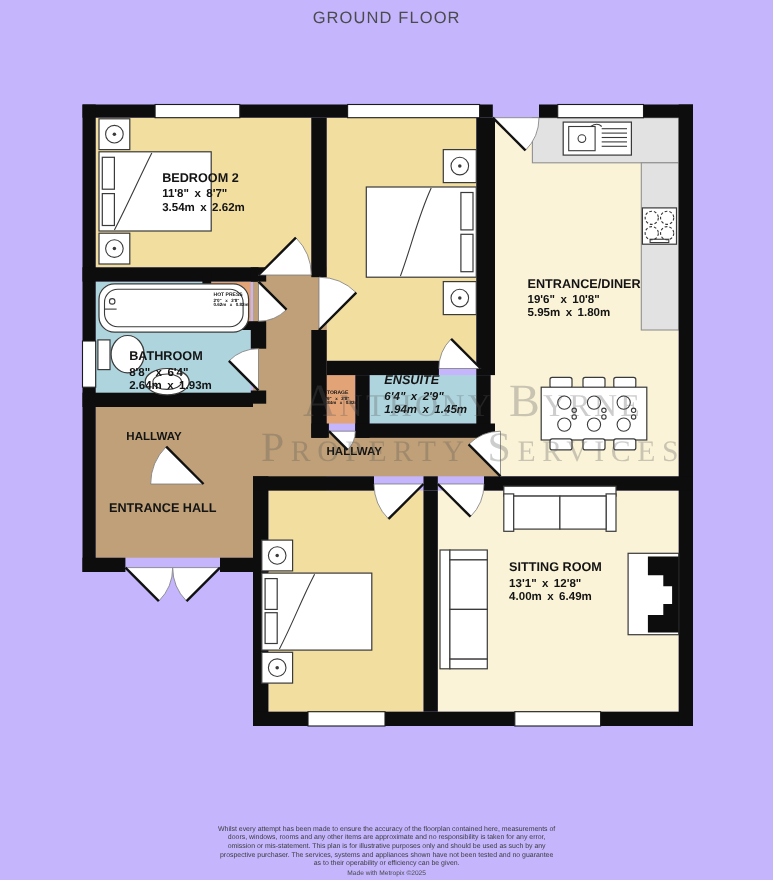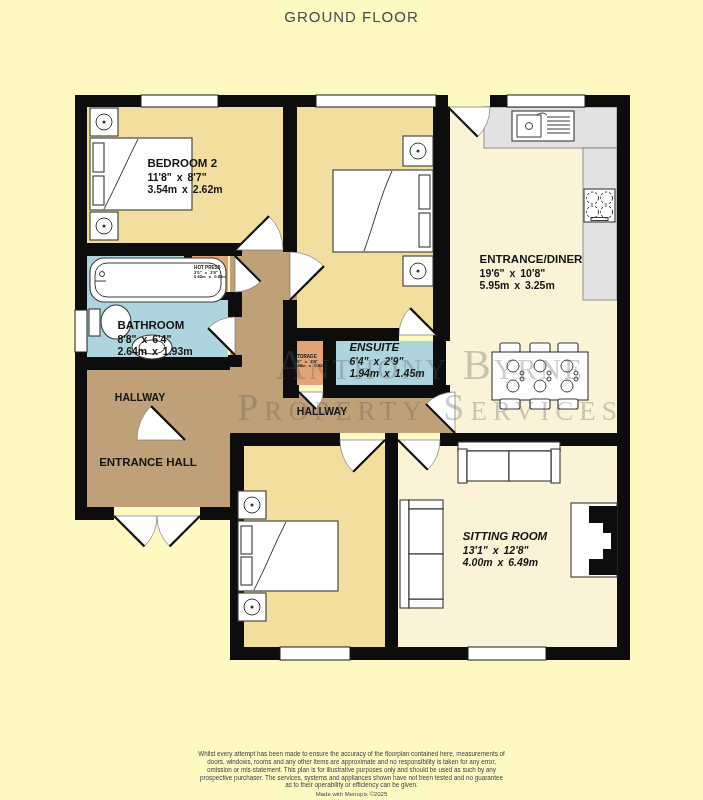--- a/index.html
+++ b/index.html
@@ -1,18 +1,18 @@
 <!DOCTYPE html>
 <html style="--c-bedroom: #f2dfa0; --c-living: #faf3d8; --c-hall: #bfa078; --c-bath: #aed4dd; --c-closet: #e2a377; --c-wall: #0d0d0d; --c-counter: #e2e2e2;"><head>
 <meta charset="utf-8">
 <style>
   html,body { margin:0; padding:0; background:#fff; }
   #canvas {
     position:relative; width:703px; height:800px;
-    background:#fef9c3; overflow:hidden;
+    background:#c4b5fd; overflow:hidden;
     font-family:"Liberation Sans", sans-serif;
   }
   #plan-svg { position:absolute; left:0; top:0; z-index:1; }
 
   .f-bed    { fill:var(--c-bedroom,#f2dfa0); }
   .f-liv    { fill:var(--c-living,#faf3d8); }
   .f-hall   { fill:var(--c-hall,#bfa078); }
   .f-bath   { fill:var(--c-bath,#aed4dd); }
   .f-closet { fill:var(--c-closet,#e2a377); }
   .wall     { fill:var(--c-wall,#0d0d0d); }
@@ -285,21 +285,21 @@
   </svg>
 
   <div class="rlabel" style="left:185px; top:176px;">
     <span class="nm">BEDROOM 2</span>
     <span class="dim">11'8" x 8'7"</span>
     <span class="dim">3.54m x 2.62m</span>
   </div>
   <div class="rlabel" style="left:531px; top:272px;">
     <span class="nm">ENTRANCE/DINER</span>
     <span class="dim">19'6" x 10'8"</span>
-    <span class="dim">5.95m x 3.25m</span>
+    <span class="dim">5.95m x 1.80m</span>
   </div>
   <div class="rlabel" style="left:155px; top:338px;">
     <span class="nm">BATHROOM</span>
     <span class="dim">8'8" x 6'4"</span>
     <span class="dim">2.64m x 1.93m</span>
   </div>
   <div class="rlabel" style="left:387px; top:360px;font-style:italic;">
     <span class="nm">ENSUITE</span>
     <span class="dim">6'4" x 2'9"</span>
     <span class="dim">1.94m x 1.45m</span>
@@ -316,21 +316,21 @@
   </div>
   <div class="rlabel" style="left:140px; top:397px;">
     <span class="nm" style="font-size:10.5px">HALLWAY</span>
   </div>
   <div class="rlabel" style="left:322px; top:411px;">
     <span class="nm" style="font-size:10.5px">HALLWAY</span>
   </div>
   <div class="rlabel" style="left:148px; top:463px;">
     <span class="nm">ENTRANCE HALL</span>
   </div>
-  <div class="rlabel" style="left:505px; top:549px;font-style:italic;">
+  <div class="rlabel" style="left:505px; top:530px;">
     <span class="nm">SITTING ROOM</span>
     <span class="dim">13'1" x 12'8"</span>
     <span class="dim">4.00m x 6.49m</span>
   </div>
 
   <div class="watermark">
     <span class="w1">Anthony Byrne</span>
     <span class="w2">Property Services</span>
   </div>
 

